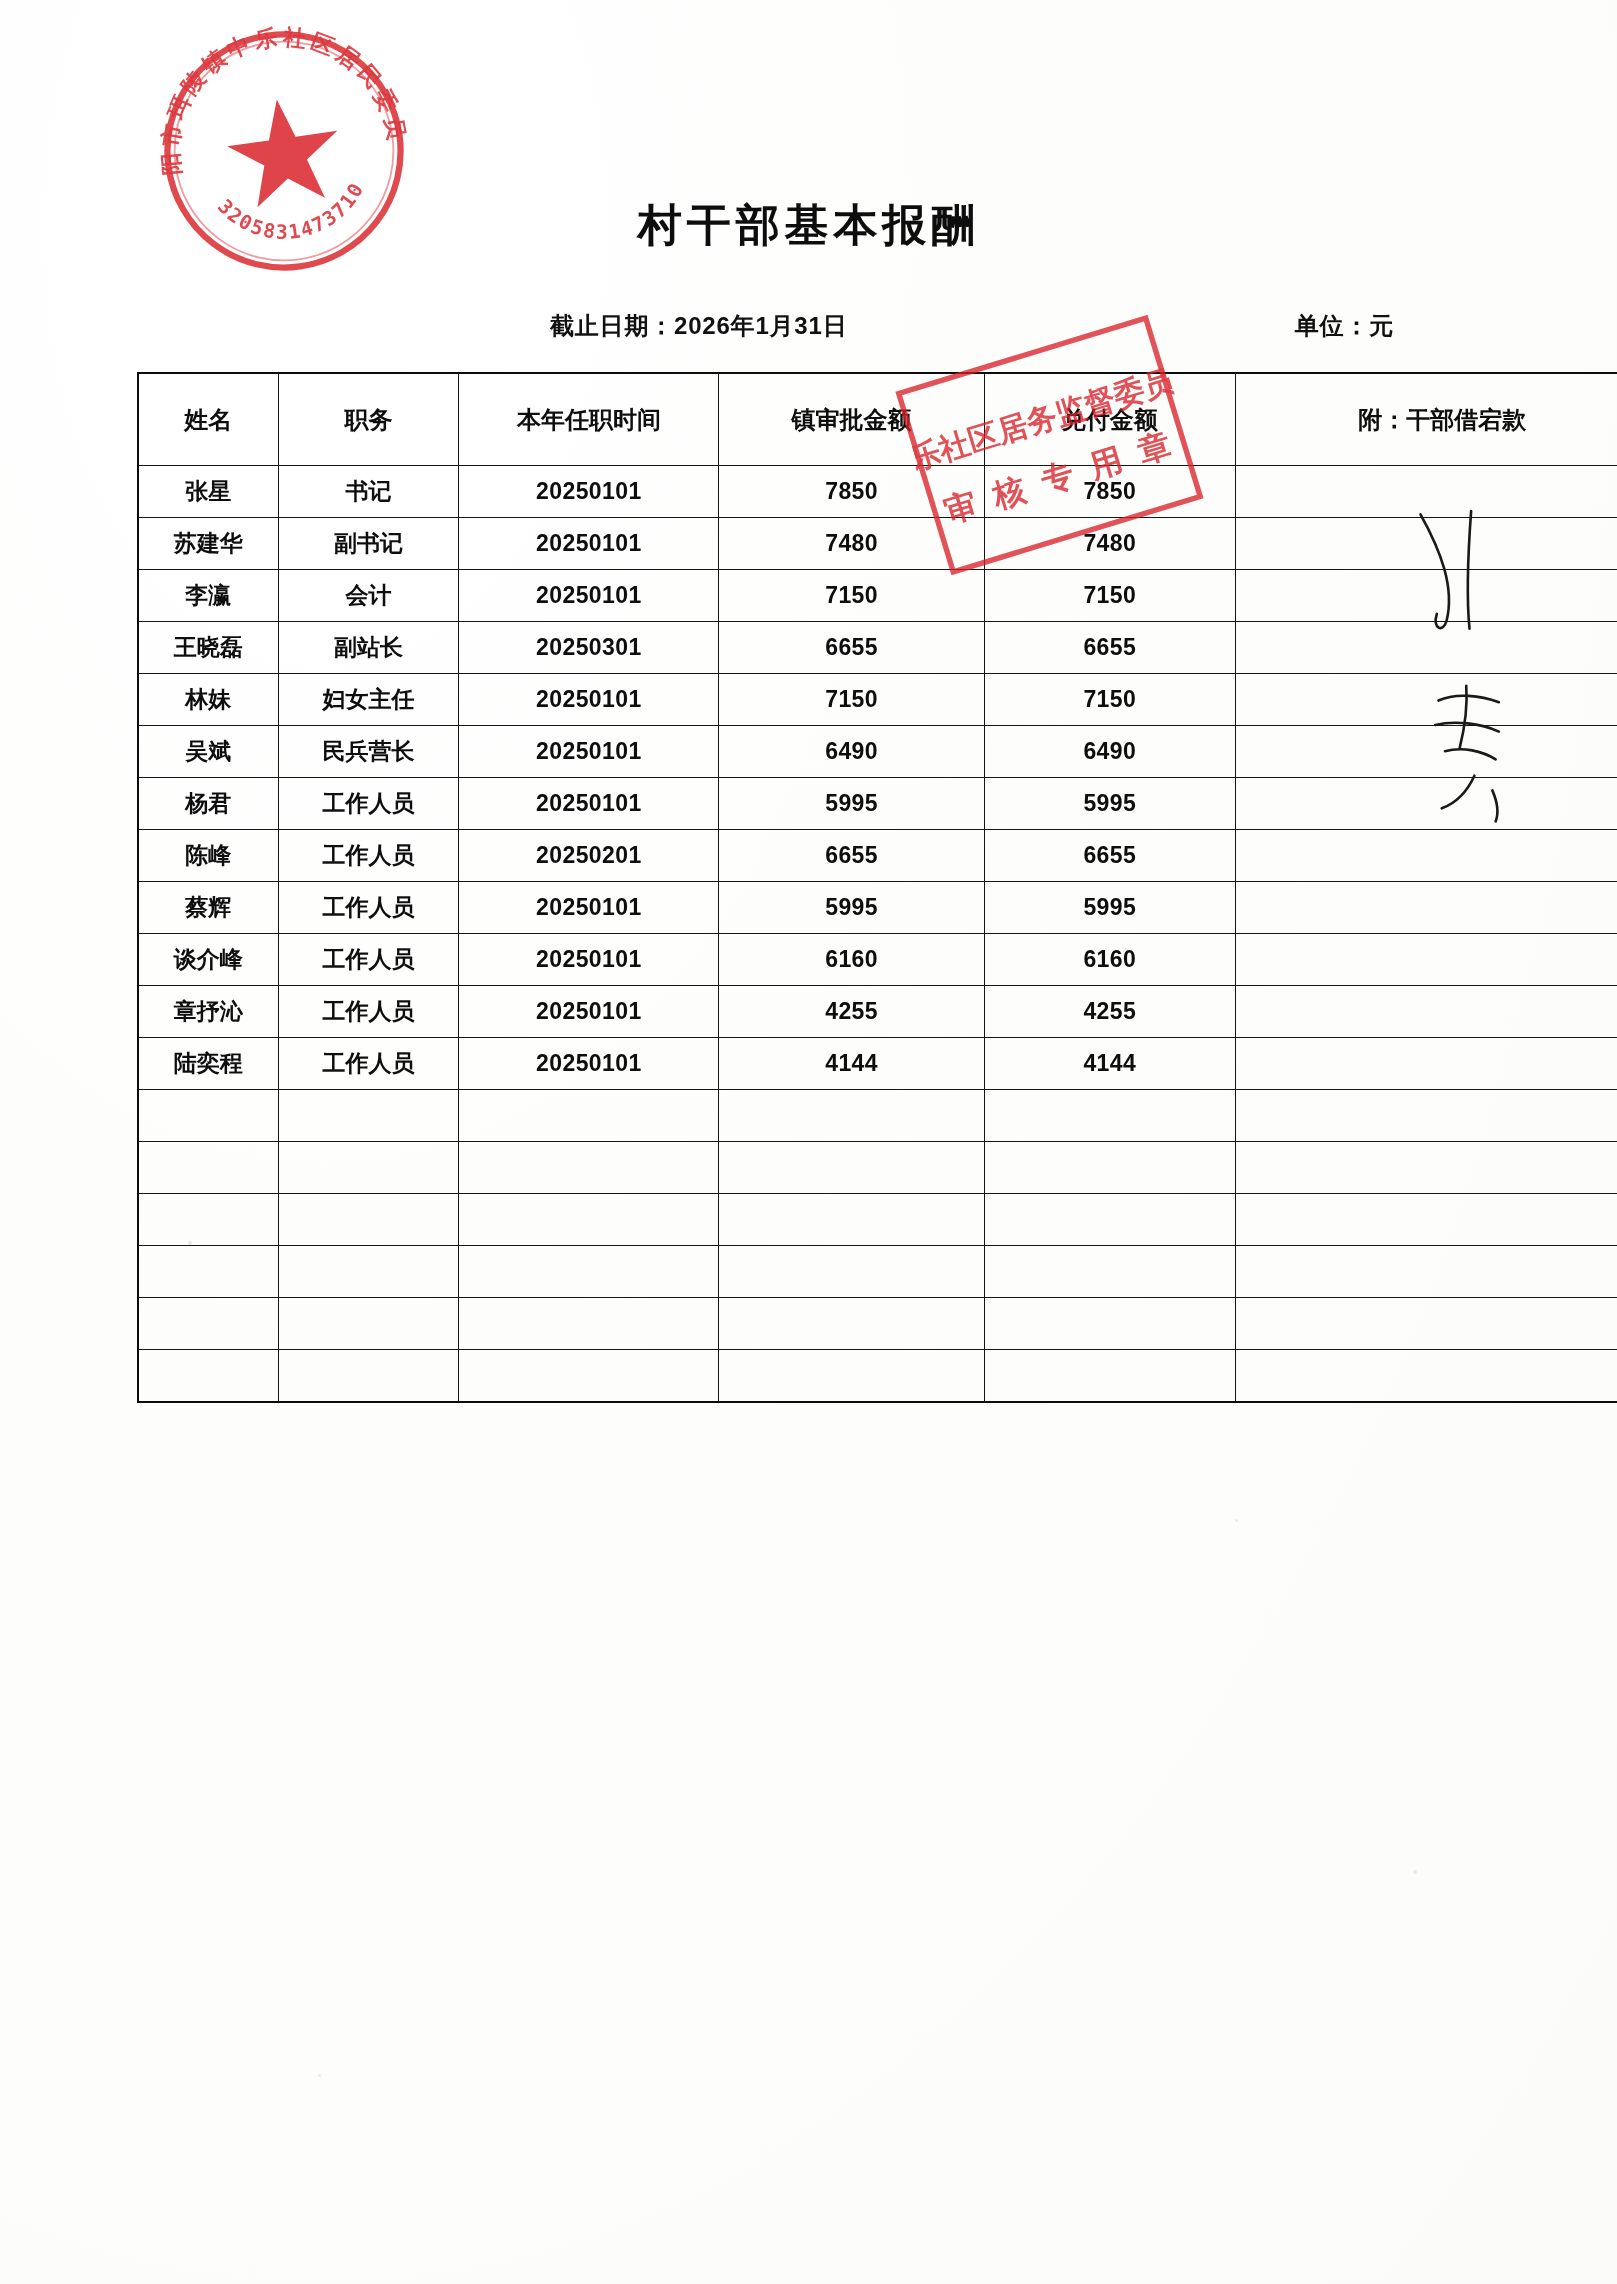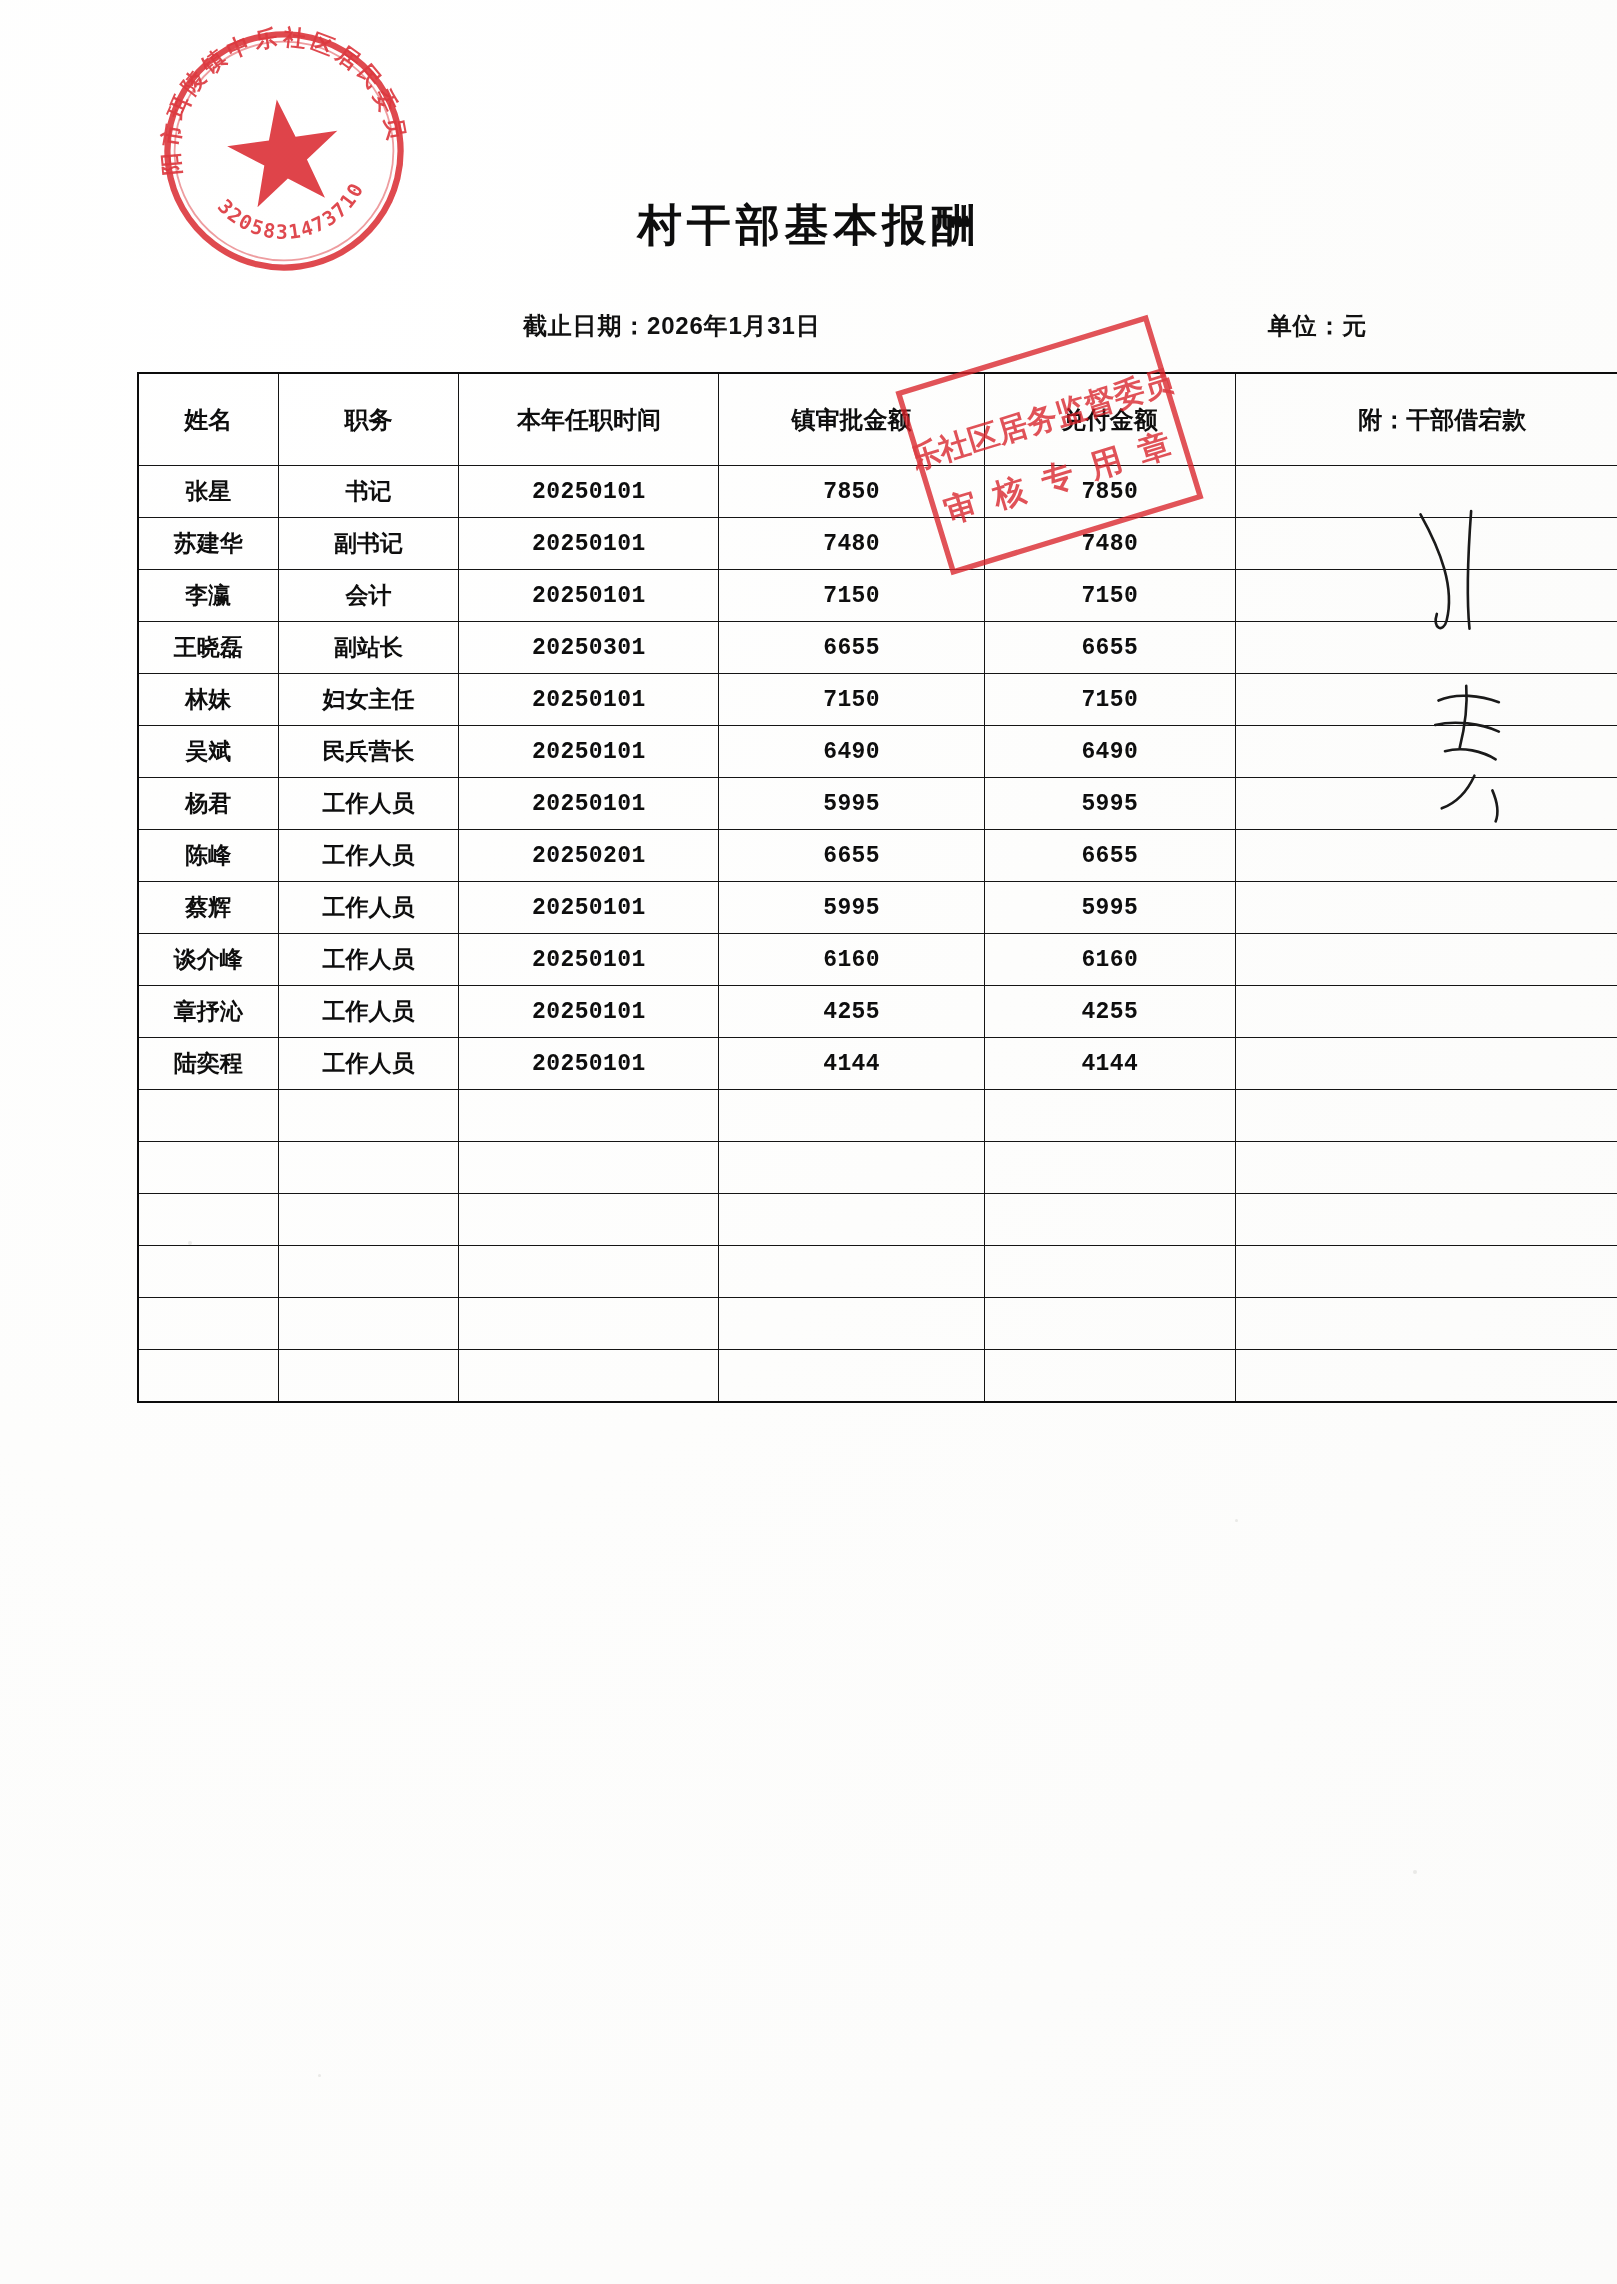--- a/index.html
+++ b/index.html
@@ -34,21 +34,21 @@
     font-size: 44px;
     font-weight: 700;
     letter-spacing: 4.9px;
     color: #0d0d0d;
     font-family: Liberation Mono, monospace;
   }
 
   .meta-row {
     position: absolute;
     top: 310px;
-    left: 523px;
+    left: 550px;
     width: 866px;
     display: flex;
     justify-content: space-between;
     align-items: baseline;
     font-size: 24px;
     font-weight: 700;
     color: #111;
   }
   .meta-row .cutoff { letter-spacing: 0.8px; }
   .meta-row .unit { letter-spacing: 0.8px; margin-right: 22px; }
@@ -75,21 +75,21 @@
     font-size: 23px;
     font-weight: 700;
     color: #0e0e0e;
     padding: 0;
   }
   table.report thead th {
     height: 91px;
     font-size: 24px;
   }
   table.report tbody td.num {
-    font-family: Liberation Mono, monospace;
+    font-family: Liberation Sans, sans-serif;
     font-weight: 700;
     letter-spacing: 0.4px;
   }
   table.report tbody tr.empty td { height: 51px; }
 
   
   table.report {
     border: 2.4px solid #0c0c0c;
   }
 

